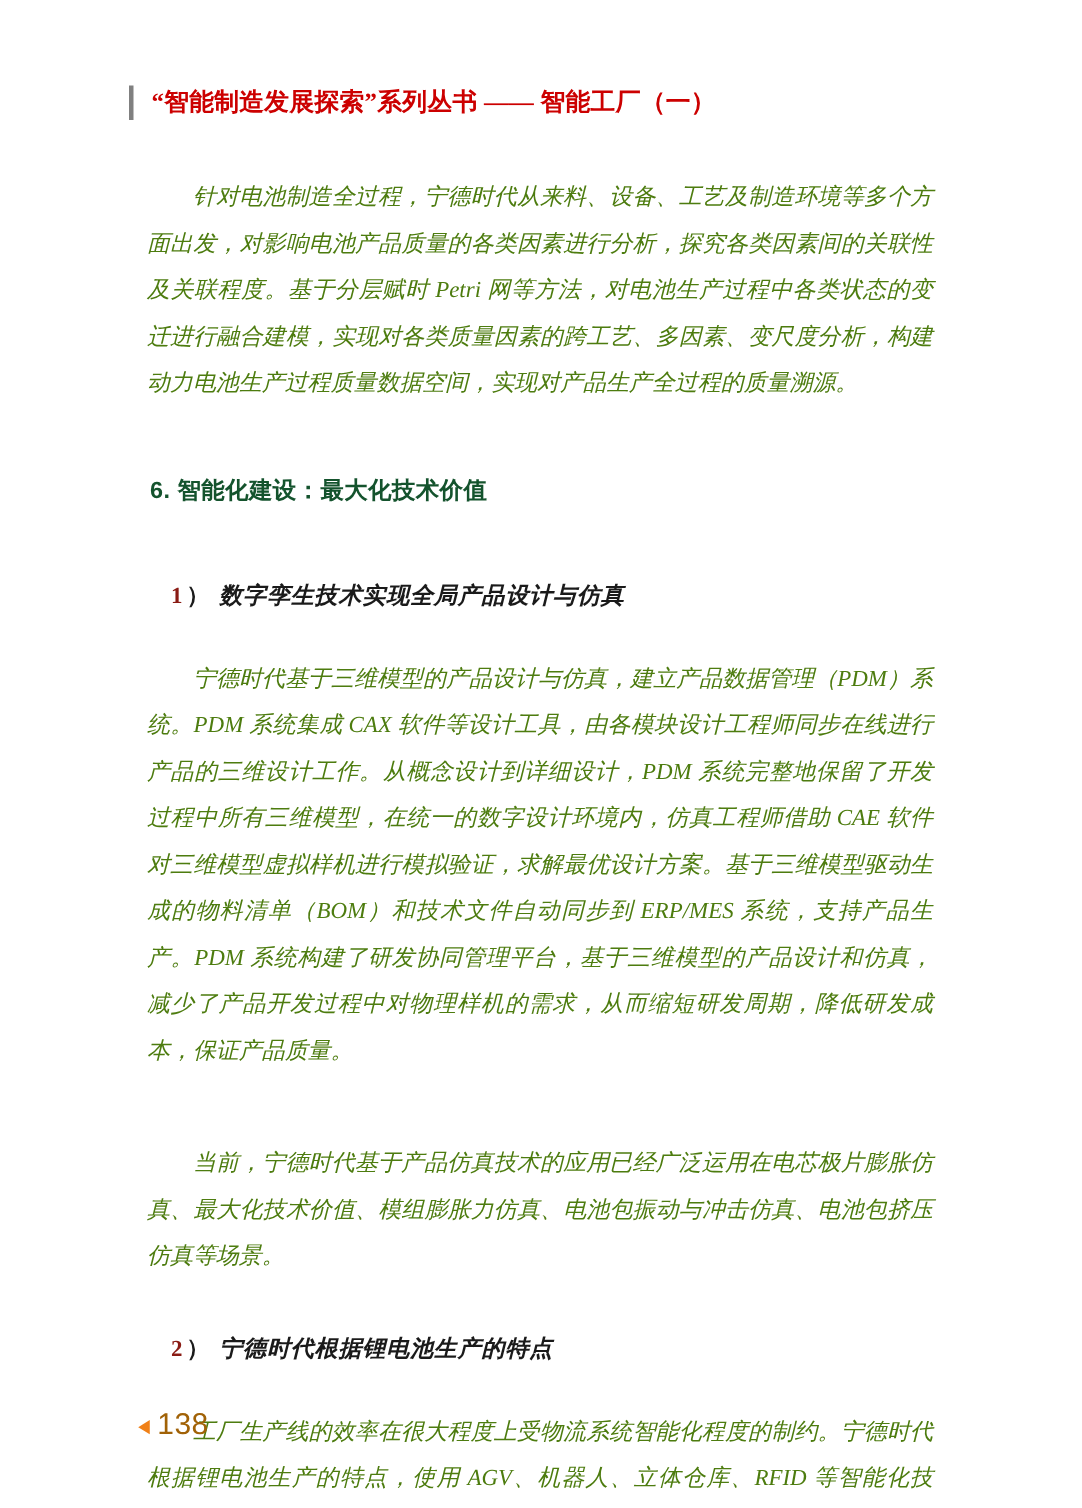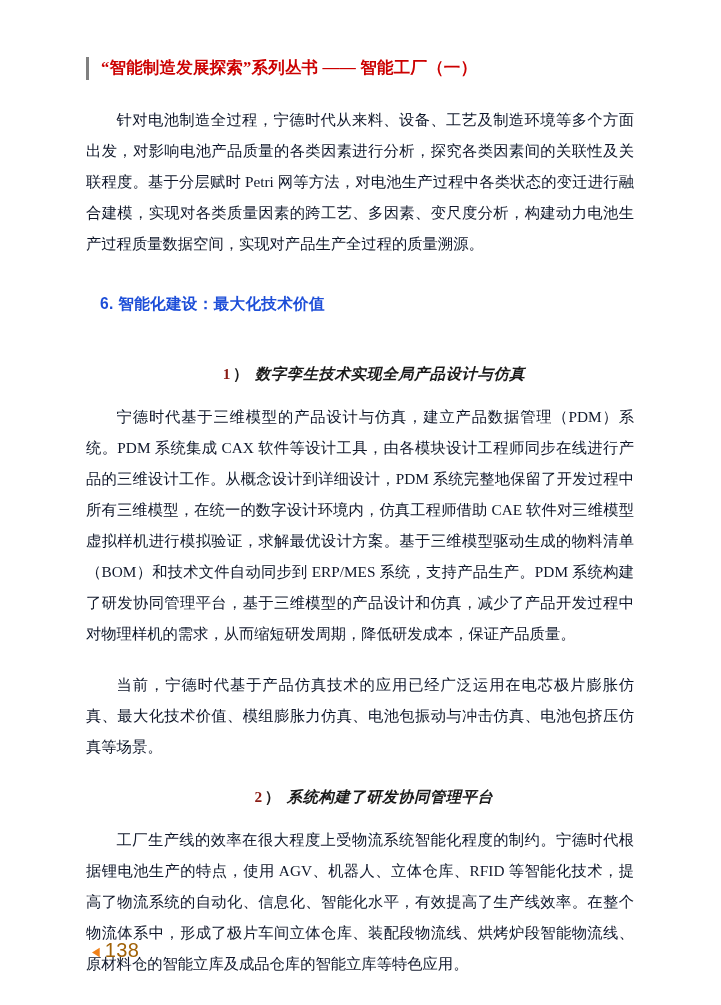--- a/index.html
+++ b/index.html
@@ -50,34 +50,35 @@
 
   
   .content {
     position: absolute;
     left: 86px;
     top: 104px;
     width: 548px;
   }
 
   p.para {
-    margin: 0;
-    color: #0f172a;
+    margin: 12px;
+    color: #4d7c0f;
     font-size: 15.3px;
     line-height: 31px;
     text-align: justify;
     text-justify: inter-ideograph;
     text-indent: 2em;
     font-family: "Liberation Serif", "DejaVu Serif", serif;
+    font-style: italic;
   }
 
   
   .section-head {
     margin: 0;
-    color: #1d4ed8;
+    color: #14532d;
     font-weight: bold;
     font-size: 15.6px;
     line-height: 30px;
     padding-left: 14px;
     font-family: "Liberation Sans", "DejaVu Sans", sans-serif;
     letter-spacing: 0.3px;
   }
   .section-head .sec-num {
     font-family: "Liberation Sans", "DejaVu Sans", sans-serif;
   }
@@ -86,21 +87,20 @@
   .sub-head {
     margin: 0;
     font-size: 15.3px;
     line-height: 30px;
     padding-left: 28px;
     font-weight: bold;
     font-family: "Liberation Serif", "DejaVu Serif", serif;
     color: #1a1a1a;
     font-style: italic;
     letter-spacing: 0.6px;
-    text-align: center;
   }
   .sub-head .sub-num {
     color: #8a1b14;
     font-style: normal;
     font-weight: bold;
     margin-right: 2px;
   }
   .sub-head .sub-paren {
     color: #1a1a1a;
     font-style: normal;
@@ -172,21 +172,21 @@
 
     <p class="para">宁德时代基于三维模型的产品设计与仿真，建立产品数据管理（PDM）系统。PDM 系统集成 CAX 软件等设计工具，由各模块设计工程师同步在线进行产品的三维设计工作。从概念设计到详细设计，PDM 系统完整地保留了开发过程中所有三维模型，在统一的数字设计环境内，仿真工程师借助 CAE 软件对三维模型虚拟样机进行模拟验证，求解最优设计方案。基于三维模型驱动生成的物料清单（BOM）和技术文件自动同步到 ERP/MES 系统，支持产品生产。PDM 系统构建了研发协同管理平台，基于三维模型的产品设计和仿真，减少了产品开发过程中对物理样机的需求，从而缩短研发周期，降低研发成本，保证产品质量。</p>
 
     <div class="gap-md"></div>
 
     <p class="para">当前，宁德时代基于产品仿真技术的应用已经广泛运用在电芯极片膨胀仿真、最大化技术价值、模组膨胀力仿真、电池包振动与冲击仿真、电池包挤压仿真等场景。</p>
 
     <div class="gap-md"></div>
 
     <div class="sub-head">
-      <span class="sub-num">2</span><span class="sub-paren">）</span><span>系统构建了研发协同管理平台</span>
+      <span class="sub-num">2</span><span class="sub-paren">）</span><span>宁德时代根据锂电池生产的特点</span>
     </div>
 
     <div class="gap-sm"></div>
 
     <p class="para">工厂生产线的效率在很大程度上受物流系统智能化程度的制约。宁德时代根据锂电池生产的特点，使用 AGV、机器人、立体仓库、RFID 等智能化技术，提高了物流系统的自动化、信息化、智能化水平，有效提高了生产线效率。在整个物流体系中，形成了极片车间立体仓库、装配段物流线、烘烤炉段智能物流线、原材料仓的智能立库及成品仓库的智能立库等特色应用。</p>
 
   </div>
 
   <div class="folio">
     <span class="folio-arrow">◄</span>

